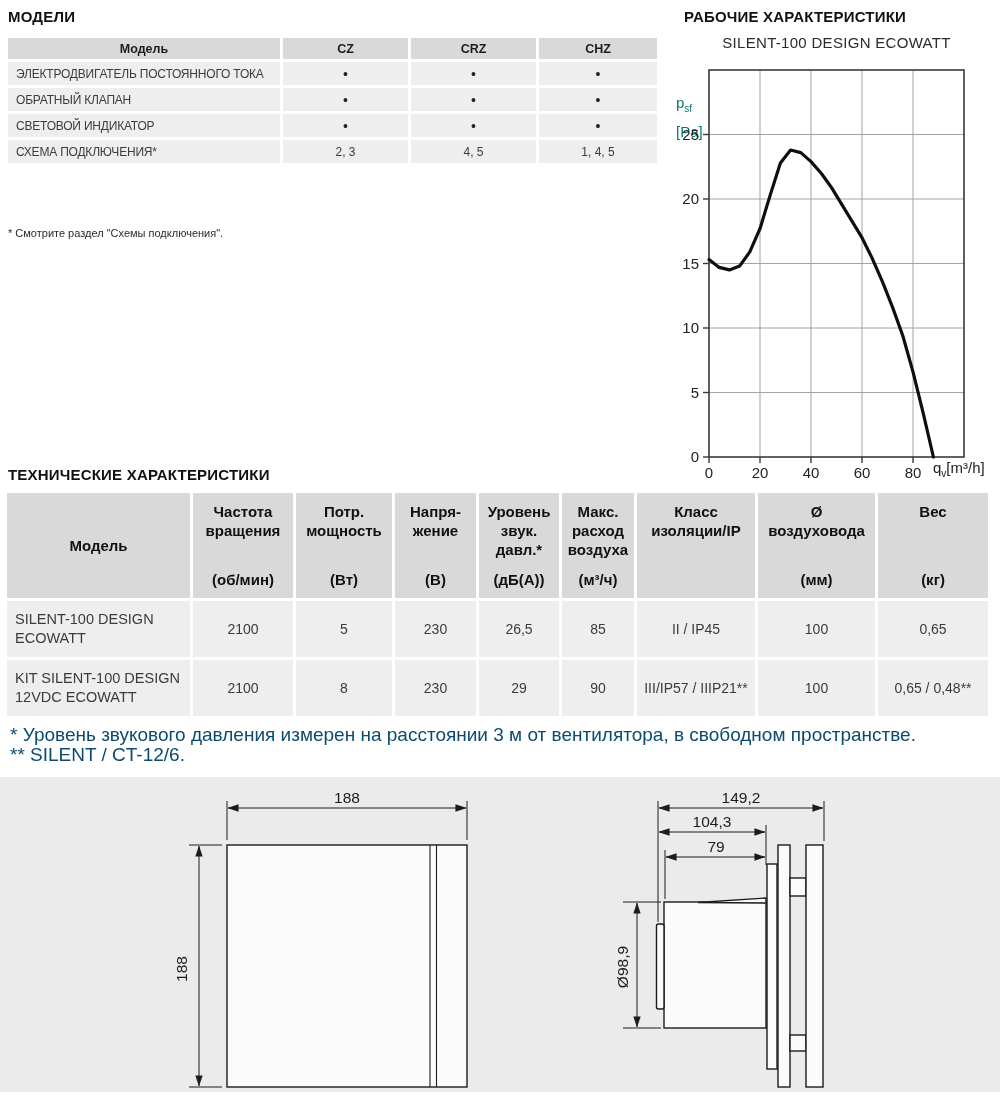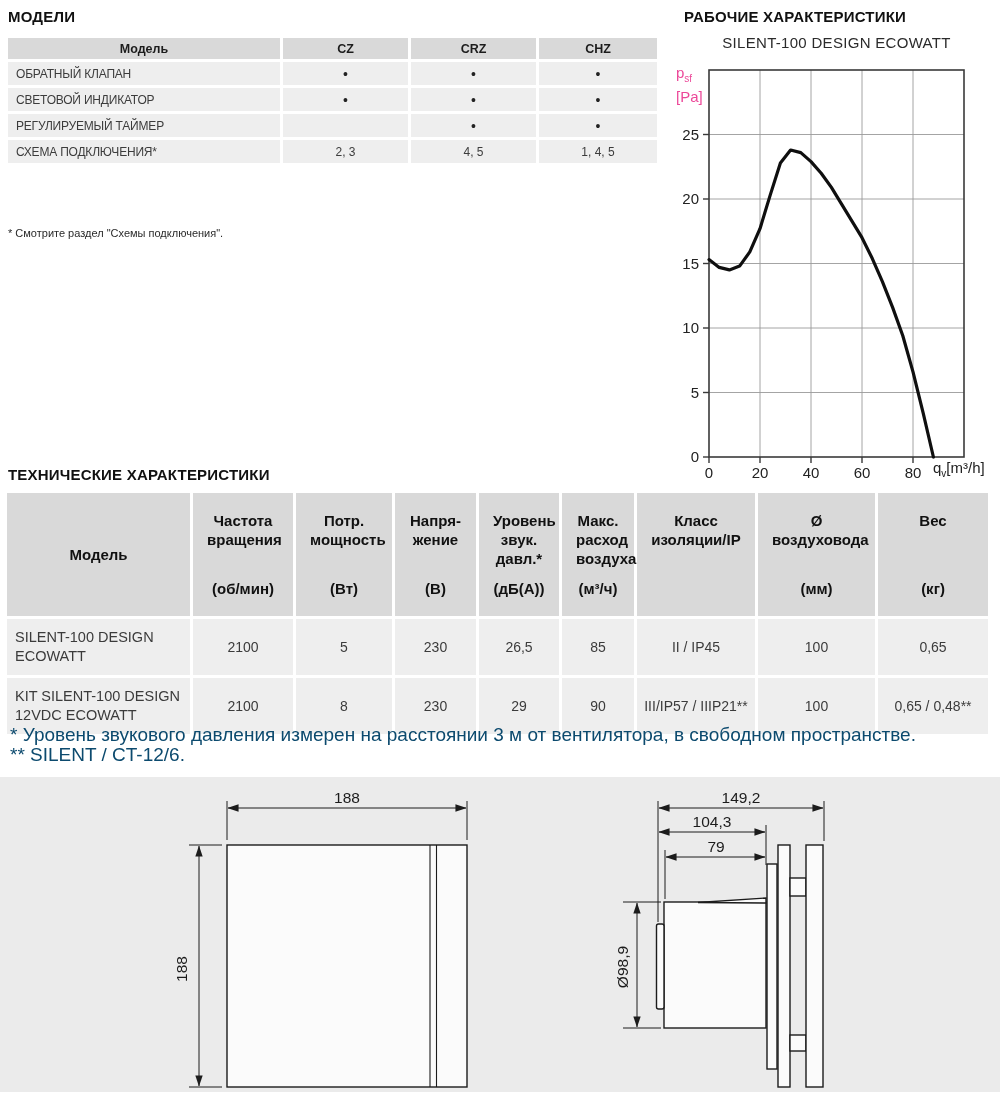--- a/index.html
+++ b/index.html
@@ -13,28 +13,28 @@
   
   #models-table{border-collapse:separate;border-spacing:3px;table-layout:fixed;}
   #models-table th{background:#d9d9d9;font-weight:bold;font-size:12.5px;height:21px;text-align:center;padding:0;}
   #models-table td{background:#eeeeee;font-size:12px;height:23px;color:#3c3c3c;padding:0;text-align:center;}
   #models-table td.lbl{text-align:left;padding-left:8px;letter-spacing:-0.2px;}
   #models-table td.dot{font-size:14px;color:#222;}
   .footnote-sm{font-size:11px;color:#2a2a2a;}
 
   
   #chart-title{font-size:15px;color:#2b2b2b;text-align:center;letter-spacing:.3px;}
-  #chart-ylabel{font-size:15px;line-height:18px;color:#ec4899;}
+  #chart-ylabel{font-size:15px;line-height:23px;color:#0f766e;margin-top:27px;}
   #chart-ylabel sub,#chart-xlabel sub{font-size:10px;}
   #chart-xlabel{font-size:15px;color:#222;white-space:nowrap;}
   #perf-chart text{font-size:15px;fill:#222;}
 
   
   #tech-table{border-collapse:separate;border-spacing:3px;table-layout:fixed;}
-  #tech-table th{background:#d9d9d9;padding:12px;vertical-align:top;margin-top:11px;}
+  #tech-table th{background:#d9d9d9;padding:3px;vertical-align:top;margin-top:11px;}
   #tech-table .hcell{display:flex;flex-direction:column;justify-content:space-between;
     height:99px;box-sizing:border-box;padding:6px 2px;font-weight:bold;font-size:15px;line-height:19px;color:#111;}
   #tech-table .hcell.center{justify-content:center;}
   .hname{white-space:pre-line;}
   #tech-table td{background:#eeeeee;height:56px;font-size:14px;color:#3b3b3b;text-align:center;padding:0;vertical-align:middle;}
   #tech-table td.model{text-align:left;padding-left:8px;font-size:14.5px;line-height:19px;}
   .footnote-lg{font-size:19px;line-height:20px;color:#0c4a6e;}
 
   
   #drawings-panel{background:#ebebeb;text-decoration:underline;}
@@ -58,34 +58,34 @@
   <thead>
     <tr>
       <th>Модель</th>
       <th>CZ</th>
       <th>CRZ</th>
       <th>CHZ</th>
     </tr>
   </thead>
   <tbody>
     <tr>
+      <td class="lbl">ЭЛЕКТРОДВИГАТЕЛЬ ПОСТОЯННОГО ТОКА</td>
+      <td class="dot">•</td>
+      <td class="dot">•</td>
+      <td class="dot">•</td>
+    </tr>
+    <tr>
       <td class="lbl">ОБРАТНЫЙ КЛАПАН</td>
       <td class="dot">•</td>
       <td class="dot">•</td>
       <td class="dot">•</td>
     </tr>
     <tr>
       <td class="lbl">СВЕТОВОЙ ИНДИКАТОР</td>
       <td class="dot">•</td>
-      <td class="dot">•</td>
-      <td class="dot">•</td>
-    </tr>
-    <tr>
-      <td class="lbl">РЕГУЛИРУЕМЫЙ ТАЙМЕР</td>
-      <td class="dot"></td>
       <td class="dot">•</td>
       <td class="dot">•</td>
     </tr>
     <tr>
       <td class="lbl">СХЕМА ПОДКЛЮЧЕНИЯ*</td>
       <td>2, 3</td>
       <td>4, 5</td>
       <td>1, 4, 5</td>
     </tr>
   </tbody>

